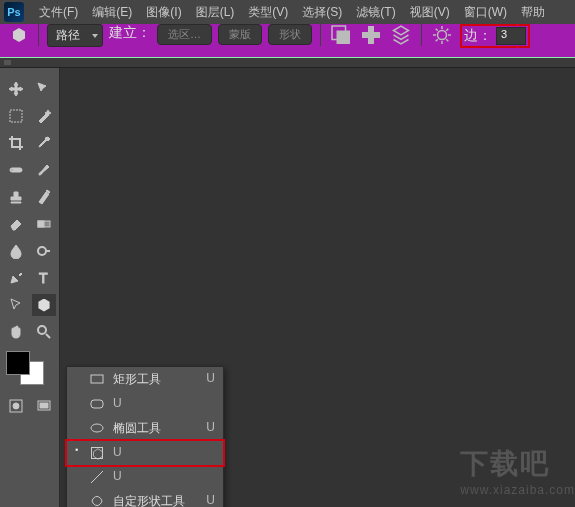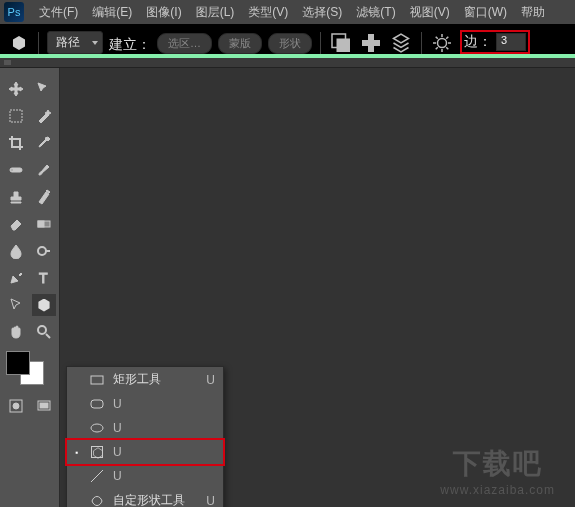--- a/index.html
+++ b/index.html
@@ -1,52 +1,52 @@
 <!DOCTYPE html>
 <html><head>
 <meta charset="utf-8">
 <style>
 *{margin:0;padding:0;box-sizing:border-box;font-family:"Microsoft YaHei",Arial,sans-serif;user-select:none}
 body{width:575px;height:507px;background:#252525;overflow:hidden;position:relative}
 .menubar{height:24px;background:#454545;display:flex;align-items:center;padding:0 4px;color:#c8c8c8;font-size:12px}
-.ps-logo{width:20px;height:20px;background:linear-gradient(135deg,#001c33,#0c3a6e);border-radius:3px;display:flex;align-items:center;justify-content:center;color:#5ac8fa;font-size:11px;font-weight:normal;margin-right:8px}
+.ps-logo{width:20px;height:20px;background:linear-gradient(135deg,#001c33,#0c3a6e);border-radius:3px;display:flex;align-items:center;justify-content:center;color:#5ac8fa;font-size:11px;font-weight:bold;margin-right:8px}
 .menu-item{padding:0 7px;cursor:default}
-.optbar{height:34px;background:#000000;display:flex;align-items:flex-end;padding:0 8px;color:#ddd;font-size:12px;gap:6px;border-bottom:4px solid #86efac}
+.optbar{height:34px;background:#a21caf;display:flex;align-items:flex-start;padding:0 8px;color:#ddd;font-size:12px;gap:6px;border-bottom:1px solid #86efac}
 .opt-shape{width:22px;height:22px;display:flex;align-items:center;justify-content:center}
 .hex{width:14px;height:14px;background:#d0d0d0;clip-path:polygon(50% 0,93% 25%,93% 75%,50% 100%,7% 75%,7% 25%)}
 .divider{width:1px;height:22px;background:#404040;margin:0 2px}
 .dropdown{background:#3a3a3a;border:1px solid #2a2a2a;padding:2px 16px 2px 8px;border-radius:3px;position:relative;min-width:56px}
 .dropdown::after{content:"";position:absolute;right:4px;top:50%;transform:translateY(-50%);border-left:3px solid transparent;border-right:3px solid transparent;border-top:4px solid #bbb}
 .opt-label{font-size:14px}
-.opt-btn{background:#3a3a3a;border:1px solid #2a2a2a;padding:2px 10px;border-radius:9px;color:#888;font-size:11px}
+.opt-btn{background:#3a3a3a;border:1px solid #2a2a2a;padding:2px 10px;border-radius:4px;color:#888;font-size:11px}
 .icon-btn{width:24px;height:22px;display:flex;align-items:center;justify-content:center;color:#bbb}
 .sides-wrap{display:flex;align-items:center;gap:4px;border:2px solid #d4000f;padding:1px 2px}
 .sides-input{background:#3a3a3a;border:1px solid #2a2a2a;width:30px;height:18px;padding:0 4px;color:#eee;font-size:11px}
 .tab-strip{height:10px;background:#3a3a3a;border-bottom:1px solid #222;display:flex;align-items:center;padding-left:4px}
 .tab-strip span{width:7px;height:5px;background:#555;margin-right:2px}
 .workspace{position:relative;height:439px;display:flex}
 .tool-panel{width:60px;background:#535353;border-right:1px solid #2a2a2a;padding:10px 2px 0 4px}
 .tool-grid{display:flex;flex-direction:column;gap:5px}
 .tool-row{display:flex;gap:4px}
 .tool{width:24px;height:22px;display:flex;align-items:center;justify-content:center;color:#d0d0d0;position:relative}
 .tool.sel{background:#3a3a3a}
 .tool svg{width:16px;height:16px;fill:#c8c8c8;stroke:#c8c8c8}
 .swatches{margin:8px 0 0 2px;position:relative;width:40px;height:36px}
 .swatch-bg{position:absolute;right:2px;bottom:2px;width:24px;height:24px;background:#fff;border:1px solid #888}
 .swatch-fg{position:absolute;left:0;top:0;width:24px;height:24px;background:#000;border:1px solid #888}
 .bottom-tools{margin-top:8px;display:flex;gap:4px}
 .canvas{flex:1;background:#333}
 .flyout{position:absolute;left:66px;top:298px;width:158px;background:#535353;border:1px solid #2a2a2a;box-shadow:2px 2px 6px rgba(0,0,0,.4);font-size:12px;color:#ddd}
-.fly-item{display:flex;align-items:center;padding:4px 8px 4px 6px;gap:8px}
+.fly-item{display:flex;padding:4px 8px 4px 6px;gap:8px}
 .fly-check{width:8px;display:flex;justify-content:center;color:#fff;font-size:8px}
 .fly-ico{width:16px;height:16px;display:flex;align-items:center;justify-content:center}
 .fly-label{flex:1}
 .fly-sc{color:#bbb}
 .fly-item.highlight{border:2px solid #d4000f;margin:-2px}
-.watermark{position:absolute;right:20px;bottom:10px;text-align:center;color:#555}
+.watermark{position:absolute;right:0;bottom:10px;text-align:left;color:#555}
 .wm-main{font-size:28px;font-weight:bold;letter-spacing:2px}
 .wm-sub{font-size:12px;letter-spacing:1px}
 </style>
 </head>
 <body>
 
 <div class="menubar">
   <div class="ps-logo">Ps</div>
   <div class="menu-item">文件(F)</div>
   <div class="menu-item">编辑(E)</div>
@@ -274,20 +274,21 @@
         </span>
       <span class="fly-sc">U</span>
     </div>
     <div class="fly-item">
       <span class="fly-check"></span>
       <span class="fly-ico">
           <svg viewBox="0 0 16 16">
             <ellipse cx="8" cy="8" rx="6" ry="4" fill="none" stroke="#ccc"></ellipse>
           </svg>
         </span>
+      <span class="fly-label">椭圆工具</span>
       <span class="fly-sc">U</span>
     </div>
     <div class="fly-item highlight">
       <span class="fly-check">▪</span>
       <span class="fly-ico">
           <div class="hex" style="width:12px;height:12px;background:none;border:1px solid #ccc;clip-path:none"><svg viewBox="0 0 16 16" width="12" height="12">
               <polygon points="8,1 14,5 14,11 8,15 2,11 2,5" fill="none" stroke="#ccc"></polygon>
             </svg></div>
         </span>
       <span class="fly-sc">U</span>

